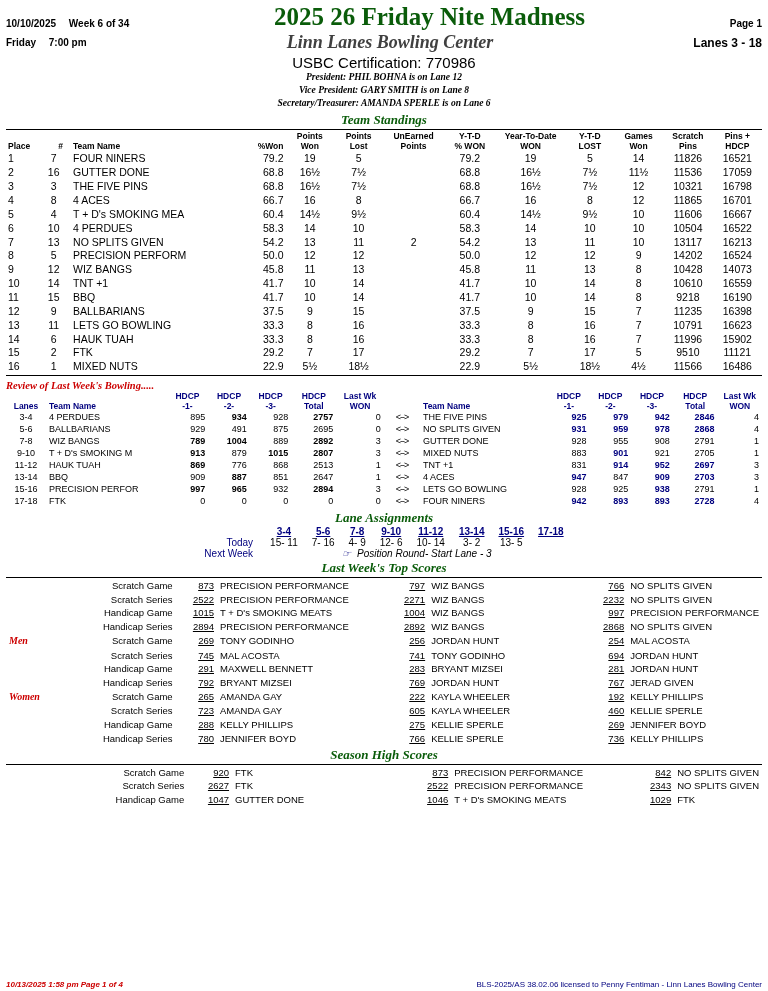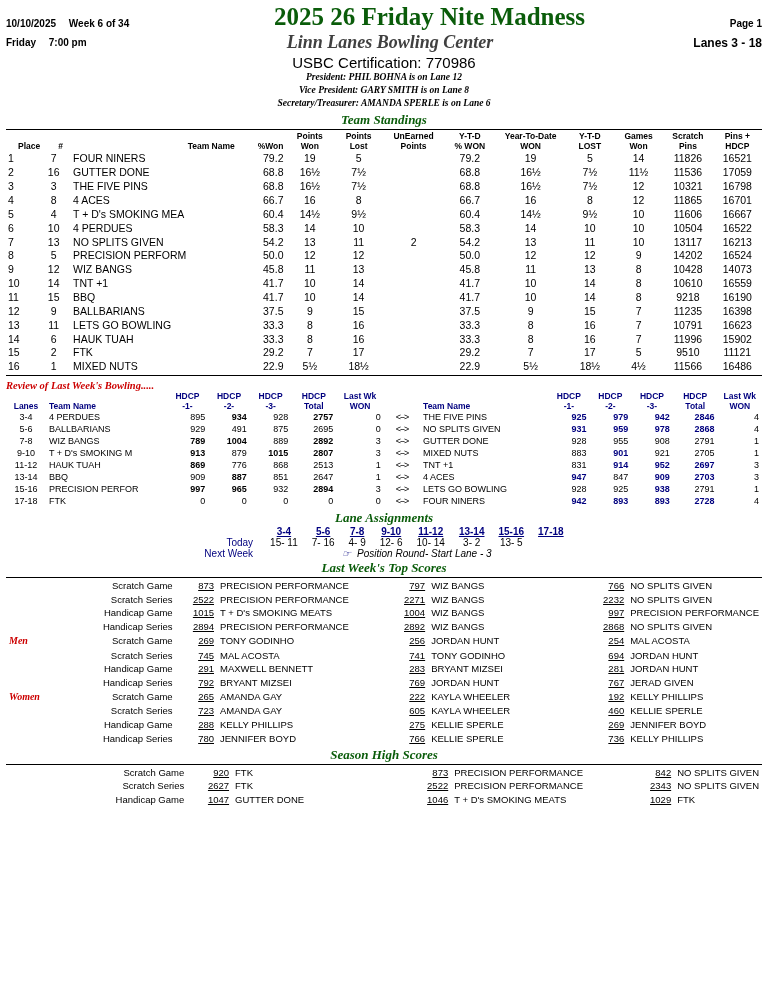--- a/index.html
+++ b/index.html
@@ -111,21 +111,21 @@
     font-size: 10.5px;
   }
   table.standings th {
     font-size: 8.5px;
     font-weight: bold;
     text-align: right;
     padding: 0 2px 1px 2px;
     vertical-align: bottom;
     white-space: pre-line;
   }
-  table.standings th.l { text-align: right; }
+  table.standings th.l { text-align: left; }
   table.standings th.c { text-align: center; }
   table.standings td {
     padding: 0px 2px;
     text-align: right;
     white-space: nowrap;
     line-height: 1.32;
   }
   table.standings td.l { text-align: left; }
   table.standings td.c { text-align: center; }
   .review-title {
@@ -915,14 +915,18 @@
           <td class="num">1047</td>
           <td class="nm" style="width: 175px;">GUTTER DONE</td>
           <td class="num">1046</td>
           <td class="nm" style="width: 175px;">T + D's SMOKING MEATS</td>
           <td class="num">1029</td>
           <td class="nm" style="width: auto;">FTK</td>
         </tr>
       </tbody>
   </table>
 
+  <div class="footer">
+    <div>10/13/2025  1:58 pm  Page 1 of 4</div>
+    <div class="right">BLS-2025/AS 38.02.06 licensed to Penny Fentiman - Linn Lanes Bowling Center</div>
+  </div>
 
 </div>
 
 </body></html>

